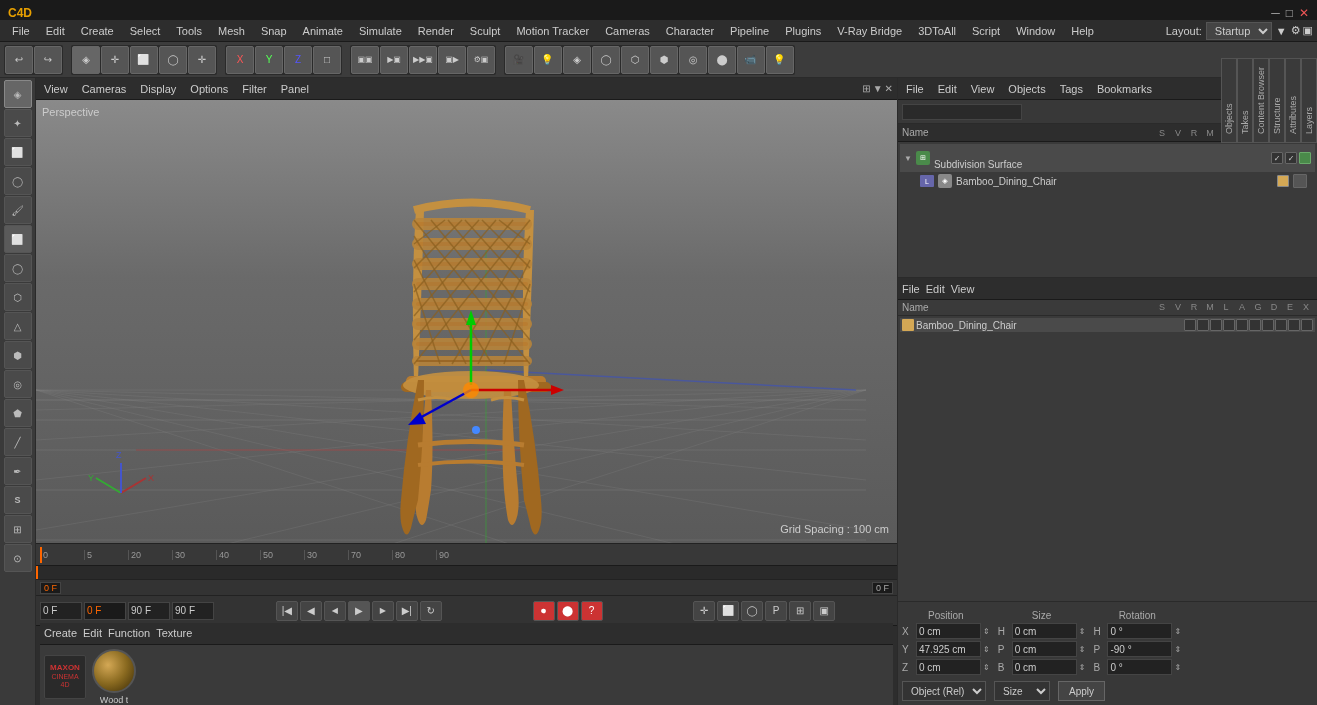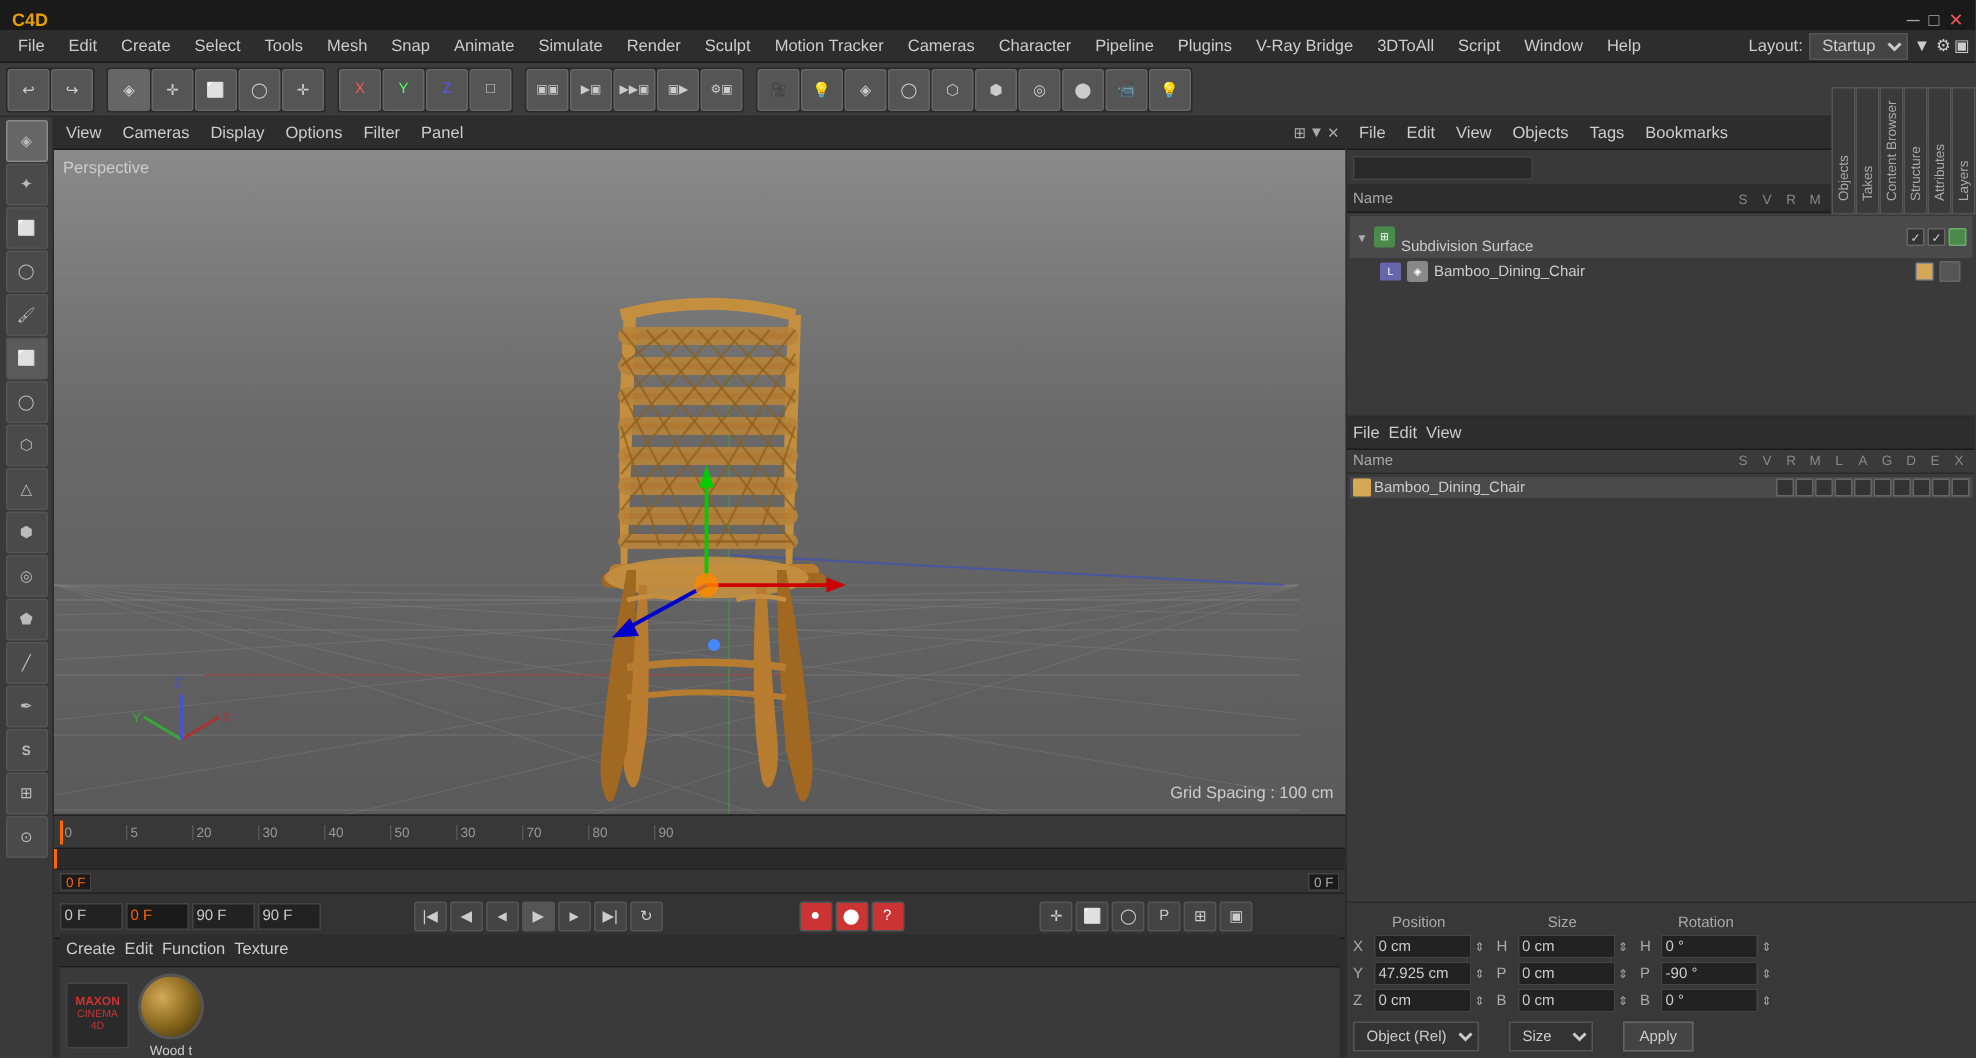--- a/index.html
+++ b/index.html
@@ -77,21 +77,21 @@
 
     
     #coord-panel { background: #383838; border-top: 1px solid #2a2a2a; padding: 4px; }
     .coord-section { display: flex; gap: 8px; }
     .coord-group { display: flex; flex-direction: column; gap: 2px; }
     .coord-label { font-size: 10px; color: #aaa; text-align: center; }
     .coord-row { display: flex; align-items: center; gap: 2px; }
     .coord-axis { font-size: 10px; color: #aaa; width: 12px; }
     .coord-input { background: #222; border: 1px solid #444; color: #ccc; font-size: 10px; width: 65px; height: 16px; padding: 0 2px; }
     .coord-spinner { color: #aaa; font-size: 8px; cursor: pointer; }
-    #coord-bottom { display: flex; align-items: flex-end; gap: 20px; margin-top: 2px; }
+    #coord-bottom { display: flex; align-items: flex-end; gap: 8px; margin-top: 2px; }
     #obj-rel-select { background: #333; border: 1px solid #555; color: #ccc; font-size: 10px; padding: 1px 4px; height: 20px; }
     #size-select { background: #333; border: 1px solid #555; color: #ccc; font-size: 10px; padding: 1px 4px; height: 20px; }
     #apply-btn { background: #444; border: 1px solid #666; color: #ccc; font-size: 10px; padding: 2px 10px; cursor: pointer; height: 20px; }
 
     
     #bottom-bar { background: #2d2d2d; height: 80px; border-top: 1px solid #1a1a1a; display: flex; align-items: center; padding: 0 4px; gap: 4px; }
     .bmt-btn { color: #ccc; font-size: 11px; cursor: pointer; }
 
     
     #obj-col-header { background: #2d2d2d; height: 18px; display: flex; align-items: center; padding: 0 4px; font-size: 10px; color: #aaa; border-bottom: 1px solid #1a1a1a; }

